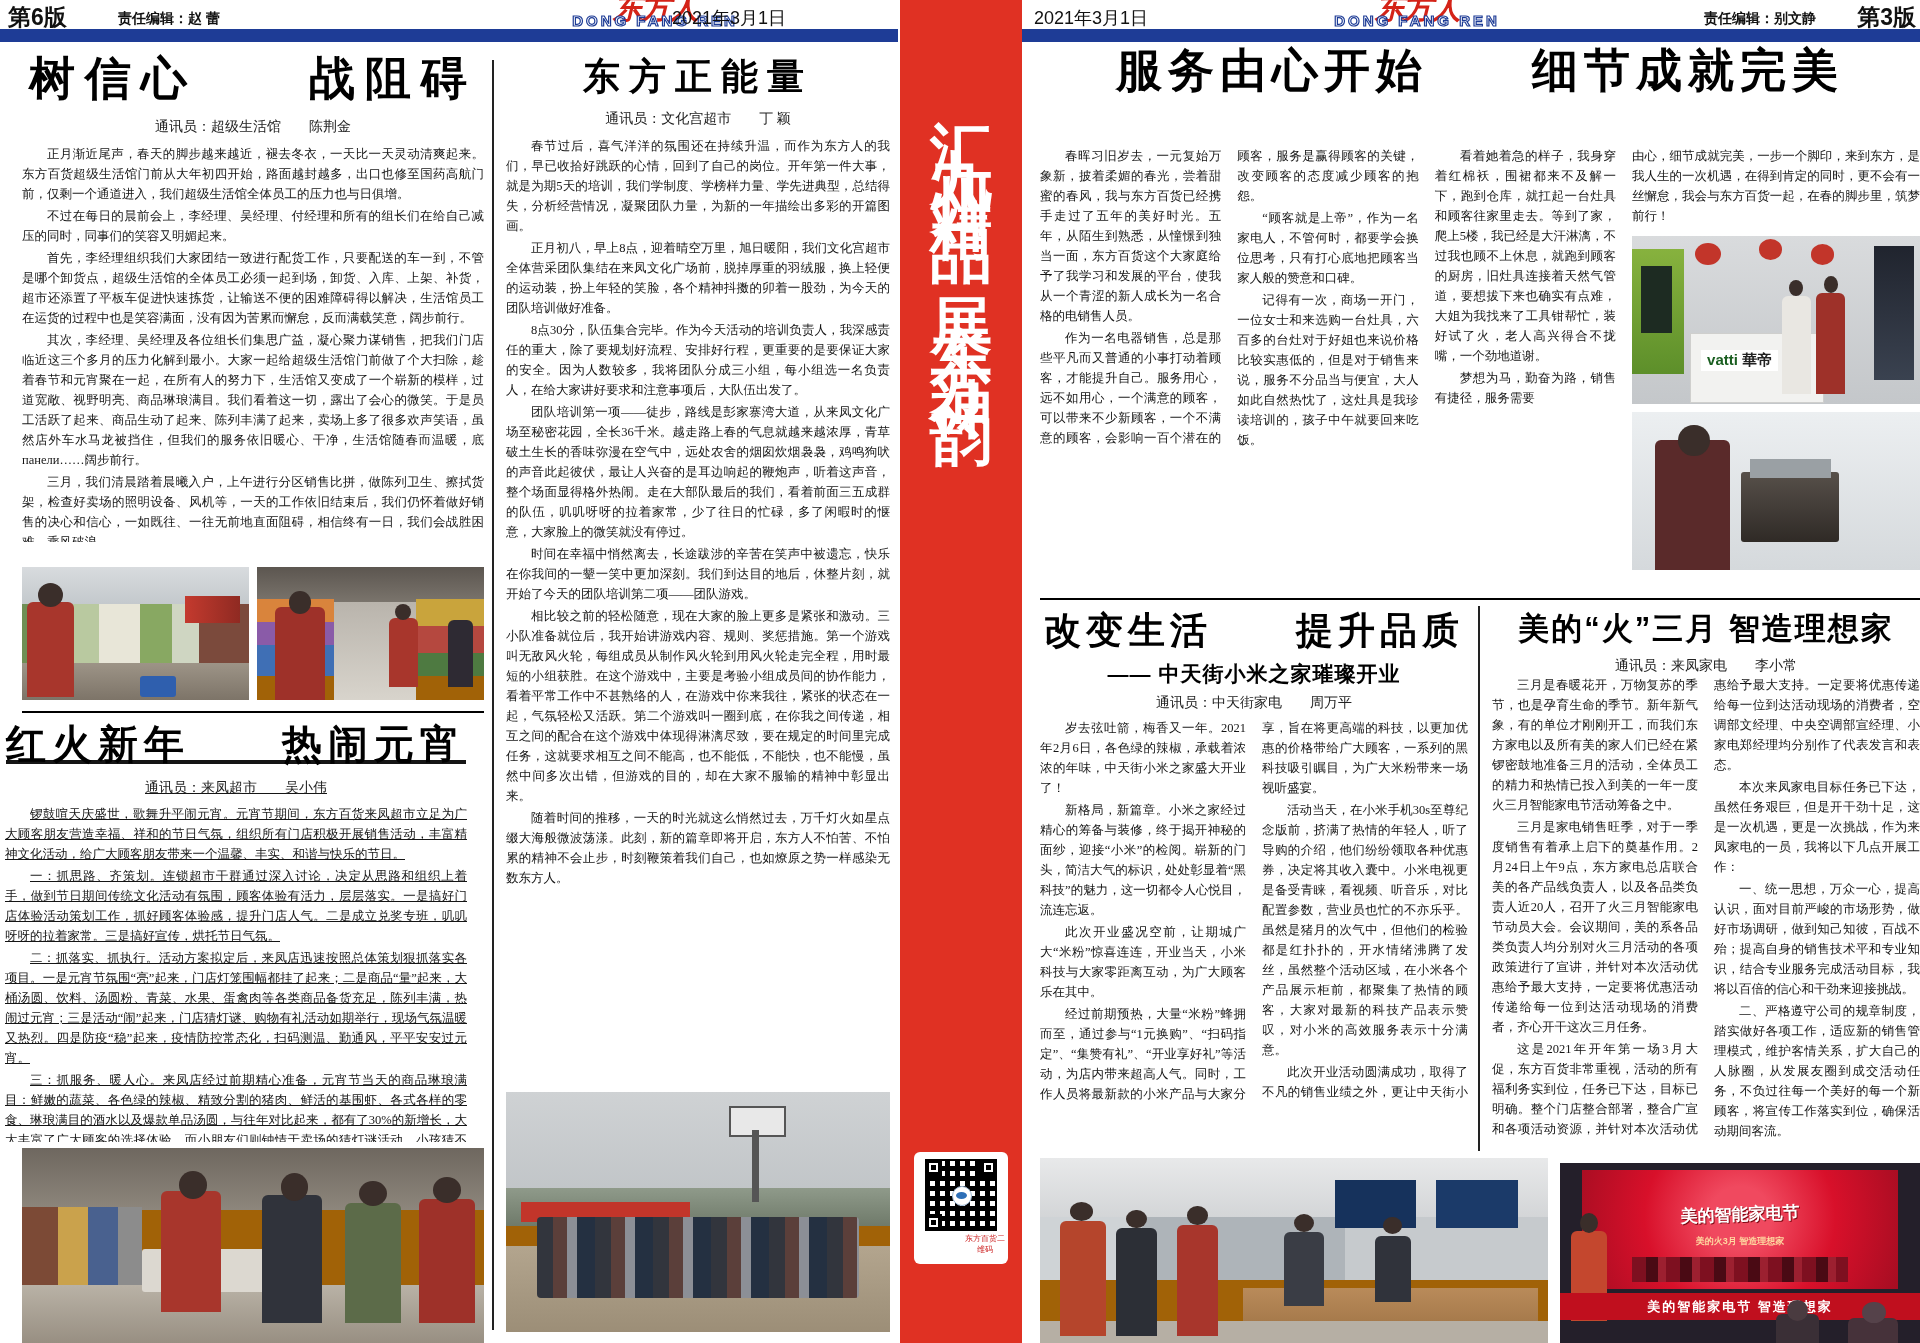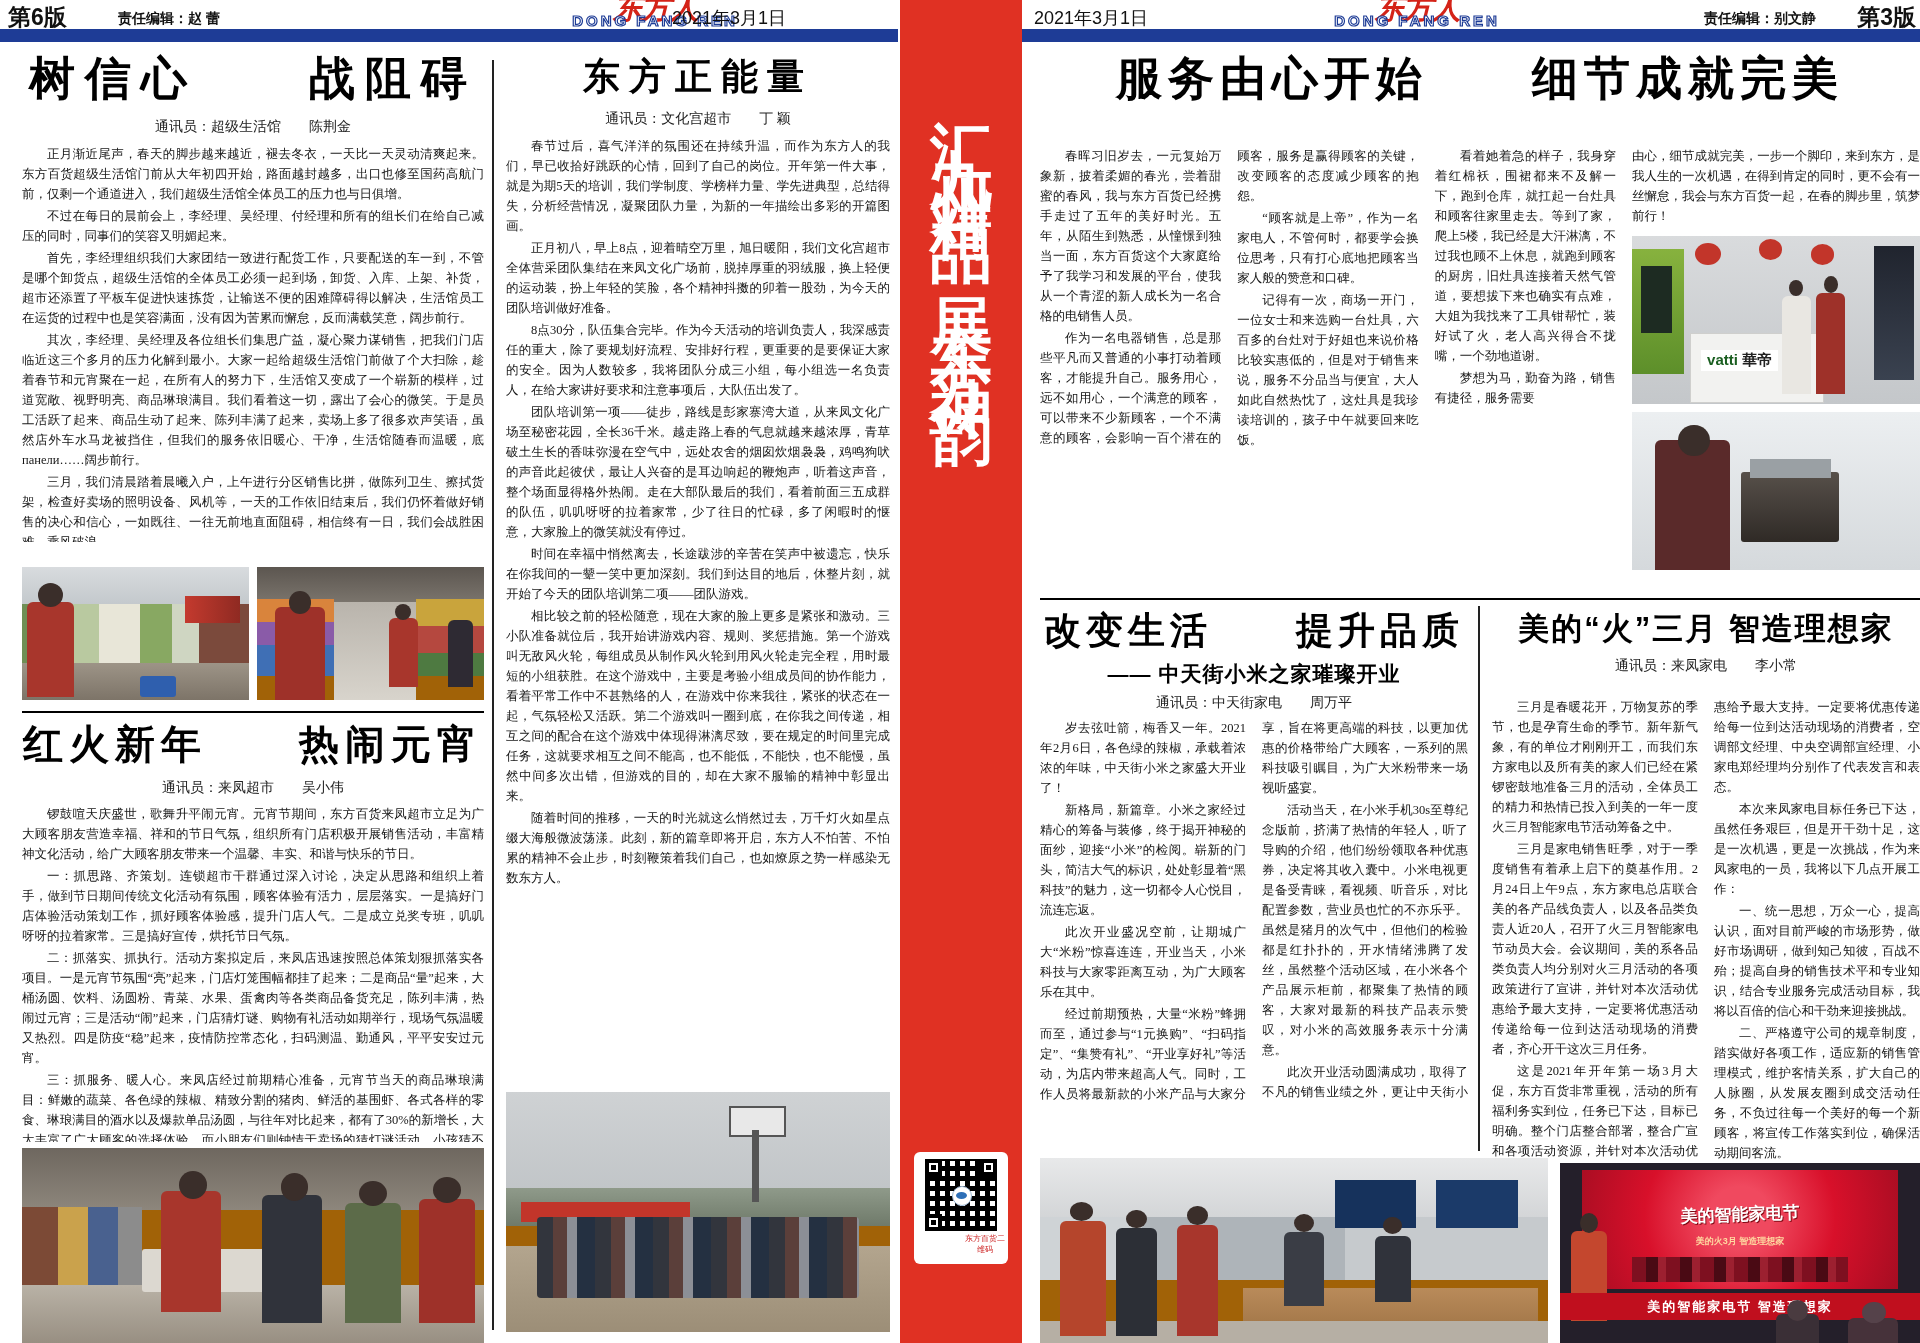--- a/index.html
+++ b/index.html
@@ -128,21 +128,21 @@
   <div class="ph-layer" style="left:34%;top:26%;width:36%;height:74%;background:linear-gradient(#b9b4ac,#d8d4cc);"></div>
   <div class="figure" style="left:8%;top:30%;width:22%;height:70%;background:#9e3129;"></div>
   <div class="head" style="left:14%;top:18%;width:10%;height:17%;"></div>
   <div class="figure" style="left:58%;top:38%;width:13%;height:52%;background:#a8362c;"></div>
   <div class="head" style="left:61%;top:28%;width:7%;height:12%;"></div>
   <div class="figure" style="left:84%;top:40%;width:11%;height:50%;background:#2e2a33;"></div>
 </div>
 
 <div class="abs rule-h" style="left:22px;top:711px;width:462px;"></div>
 
-<div class="abs" style="left:22px;top:717px;width:462px;">
+<div class="abs" style="left:5px;top:717px;width:462px;text-decoration:underline;">
   <div class="headline" style="font-size:40px;letter-spacing:6px;">红火新年　　热闹元宵</div>
   <div class="byline" style="margin-top:7px;">通讯员：来凤超市　　吴小伟</div>
   <div class="bodytext" style="margin-top:7px;height:338px;">
       <p class="para">锣鼓喧天庆盛世，歌舞升平闹元宵。元宵节期间，东方百货来凤超市立足为广大顾客朋友营造幸福、祥和的节日气氛，组织所有门店积极开展销售活动，丰富精神文化活动，给广大顾客朋友带来一个温馨、丰实、和谐与快乐的节日。</p>
       <p class="para">一：抓思路、齐策划。连锁超市干群通过深入讨论，决定从思路和组织上着手，做到节日期间传统文化活动有氛围，顾客体验有活力，层层落实。一是搞好门店体验活动策划工作，抓好顾客体验感，提升门店人气。二是成立兑奖专班，叽叽呀呀的拉着家常。三是搞好宣传，烘托节日气氛。</p>
       <p class="para">二：抓落实、抓执行。活动方案拟定后，来凤店迅速按照总体策划狠抓落实各项目。一是元宵节氛围“亮”起来，门店灯笼围幅都挂了起来；二是商品“量”起来，大桶汤圆、饮料、汤圆粉、青菜、水果、蛋禽肉等各类商品备货充足，陈列丰满，热闹过元宵；三是活动“闹”起来，门店猜灯谜、购物有礼活动如期举行，现场气氛温暖又热烈。四是防疫“稳”起来，疫情防控常态化，扫码测温、勤通风，平平安安过元宵。</p>
       <p class="para">三：抓服务、暖人心。来凤店经过前期精心准备，元宵节当天的商品琳琅满目：鲜嫩的蔬菜、各色绿的辣椒、精致分割的猪肉、鲜活的基围虾、各式各样的零食、琳琅满目的酒水以及爆款单品汤圆，与往年对比起来，都有了30%的新增长，大大丰富了广大顾客的选择体验。而小朋友们则钟情于卖场的猜灯谜活动，小孩猜不出的，大人小孩同上阵，合力猜出灯谜就不停欢呼，这是多么温馨祥和的画面。最终100副灯谜活动当天上午就全部猜完，所有活动礼品也全部发放到位。现场的顾客都对本次活动赞不绝口，表示非常满意。</p>
     </div>
 </div>
 
@@ -181,21 +181,21 @@
   <div class="ph-layer" style="left:0;top:0;width:100%;height:48%;background:linear-gradient(#cfd2d4,#bfc3c6);"></div>
   <div class="ph-layer" style="left:0;top:40%;width:100%;height:16%;background:linear-gradient(#8f9a8a,#6f7a6a);"></div>
   <div class="ph-layer" style="left:58%;top:6%;width:14%;height:11%;background:#e8e8e8;border:2px solid #555;"></div>
   <div class="ph-layer" style="left:64%;top:16%;width:2%;height:30%;background:#555;"></div>
   <div class="ph-layer" style="left:4%;top:46%;width:44%;height:8%;background:#c2352a;"></div>
   <div class="ph-layer" style="left:0;bottom:0;width:100%;height:36%;background:linear-gradient(#b3a58e,#9c8e77);"></div>
   <div class="figure" style="left:8%;top:52%;width:84%;height:34%;border-radius:4px;
        background:repeating-linear-gradient(90deg,#32353d 0 16px,#5b3f3a 16px 30px,#8c8f96 30px 40px,#243041 40px 58px);"></div>
 </div>
 
-<div class="abs" style="left:1040px;top:48px;width:880px;">
+<div class="abs" style="left:1040px;top:40px;width:880px;">
   <div class="headline" style="font-size:46px;letter-spacing:6px;">服务由心开始　　细节成就完美</div>
 </div>
 <div class="abs bodytext cols3" style="left:1040px;top:146px;width:576px;height:448px;">
     <p class="para">春晖习旧岁去，一元复始万象新，披着柔媚的春光，尝着甜蜜的春风，我与东方百货已经携手走过了五年的美好时光。五年，从陌生到熟悉，从憧憬到独当一面，东方百货这个大家庭给予了我学习和发展的平台，使我从一个青涩的新人成长为一名合格的电销售人员。</p>
     <p class="para">作为一名电器销售，总是那些平凡而又普通的小事打动着顾客，才能提升自己。服务用心，远不如用心，一个满意的顾客，可以带来不少新顾客，一个不满意的顾客，会影响一百个潜在的顾客，服务是赢得顾客的关键，改变顾客的态度减少顾客的抱怨。</p>
     <p class="para">“顾客就是上帝”，作为一名家电人，不管何时，都要学会换位思考，只有打心底地把顾客当家人般的赞意和口碑。</p>
     <p class="para">记得有一次，商场一开门，一位女士和来选购一台灶具，六百多的台灶对于好姐也来说价格比较实惠低的，但是对于销售来说，服务不分品当与便宜，大人如此自然热忱了，这灶具是我珍读培训的，孩子中午就要回来吃饭。</p>
     <p class="para">看着她着急的样子，我身穿着红棉袄，围裙都来不及解一下，跑到仓库，就扛起一台灶具和顾客往家里走去。等到了家，爬上5楼，我已经是大汗淋漓，不过我也顾不上休息，就跑到顾客的厨房，旧灶具连接着天然气管道，要想拔下来也确实有点难，大姐为我找来了工具钳帮忙，装好试了火，老人高兴得合不拢嘴，一个劲地道谢。</p>
     <p class="para">梦想为马，勤奋为路，销售有捷径，服务需要</p>
   </div>
@@ -263,21 +263,21 @@
   <div class="head" style="left:50%;top:30%;width:4%;height:10%;"></div>
   <div class="figure" style="left:66%;top:42%;width:7%;height:36%;background:#30333b;"></div>
   <div class="head" style="left:67.5%;top:32%;width:3.8%;height:9%;"></div>
 </div>
 
 <div class="abs rule-v" style="left:1478px;top:606px;height:545px;"></div>
 
 <div class="abs" style="left:1492px;top:608px;width:428px;">
   <div class="headline" style="font-size:31px;letter-spacing:2px;">美的“火”三月  智造理想家</div>
   <div class="byline" style="margin-top:7px;">通讯员：来凤家电　　李小常</div>
-  <div class="bodytext cols2" style="margin-top:22px;height:468px;">
+  <div class="bodytext cols2" style="margin-top:0;height:468px;">
       <p class="para">三月是春暖花开，万物复苏的季节，也是孕育生命的季节。新年新气象，有的单位才刚刚开工，而我们东方家电以及所有美的家人们已经在紧锣密鼓地准备三月的活动，全体员工的精力和热情已投入到美的一年一度火三月智能家电节活动筹备之中。</p>
       <p class="para">三月是家电销售旺季，对于一季度销售有着承上启下的奠基作用。2月24日上午9点，东方家电总店联合美的各产品线负责人，以及各品类负责人近20人，召开了火三月智能家电节动员大会。会议期间，美的系各品类负责人均分别对火三月活动的各项政策进行了宣讲，并针对本次活动优惠给予最大支持，一定要将优惠活动传递给每一位到达活动现场的消费者，齐心开干这次三月任务。</p>
       <p class="para">这是2021年开年第一场3月大促，东方百货非常重视，活动的所有福利务实到位，任务已下达，目标已明确。整个门店整合部署，整合广宣和各项活动资源，并针对本次活动优惠给予最大支持。一定要将优惠传递给每一位到达活动现场的消费者，空调部文经理、中央空调部宣经理、小家电郑经理均分别作了代表发言和表态。</p>
       <p class="para">本次来凤家电目标任务已下达，虽然任务艰巨，但是开干劲十足，这是一次机遇，更是一次挑战，作为来凤家电的一员，我将以下几点开展工作：</p>
       <p class="para">一、统一思想，万众一心，提高认识，面对目前严峻的市场形势，做好市场调研，做到知己知彼，百战不殆；提高自身的销售技术平和专业知识，结合专业服务完成活动目标，我将以百倍的信心和干劲来迎接挑战。</p>
       <p class="para">二、严格遵守公司的规章制度，踏实做好各项工作，适应新的销售管理模式，维护客情关系，扩大自己的人脉圈，从发展友圈到成交活动任务，不负过往每一个美好的每一个新顾客，将宣传工作落实到位，确保活动期间客流。</p>
     </div>
 </div>
 
 <div class="photo" style="left:1560px;top:1163px;width:360px;height:180px;">

